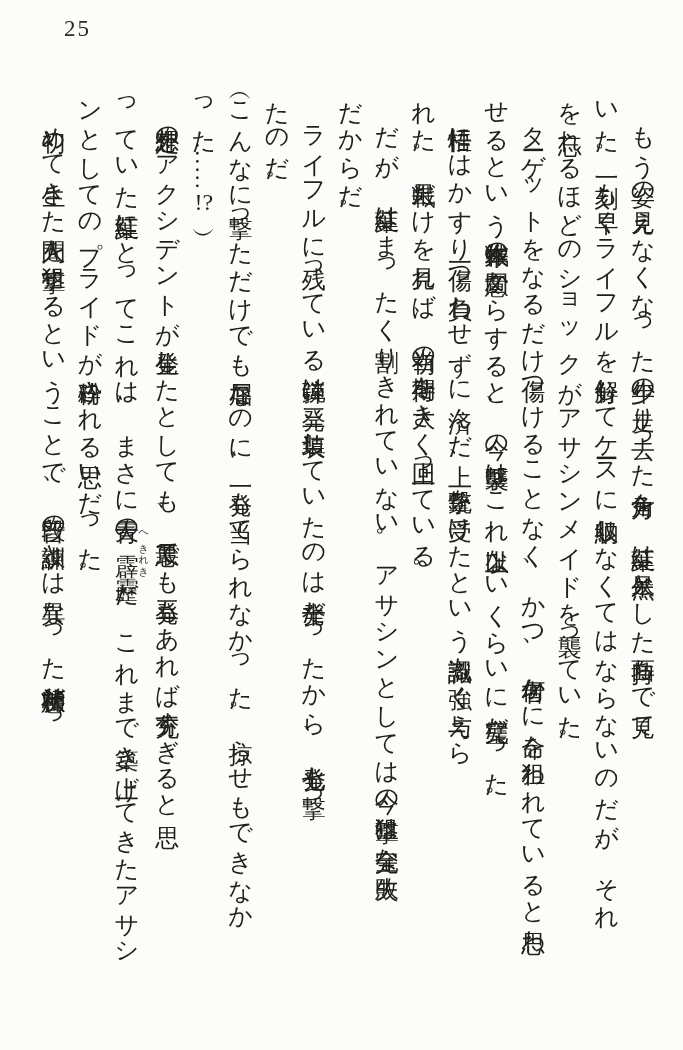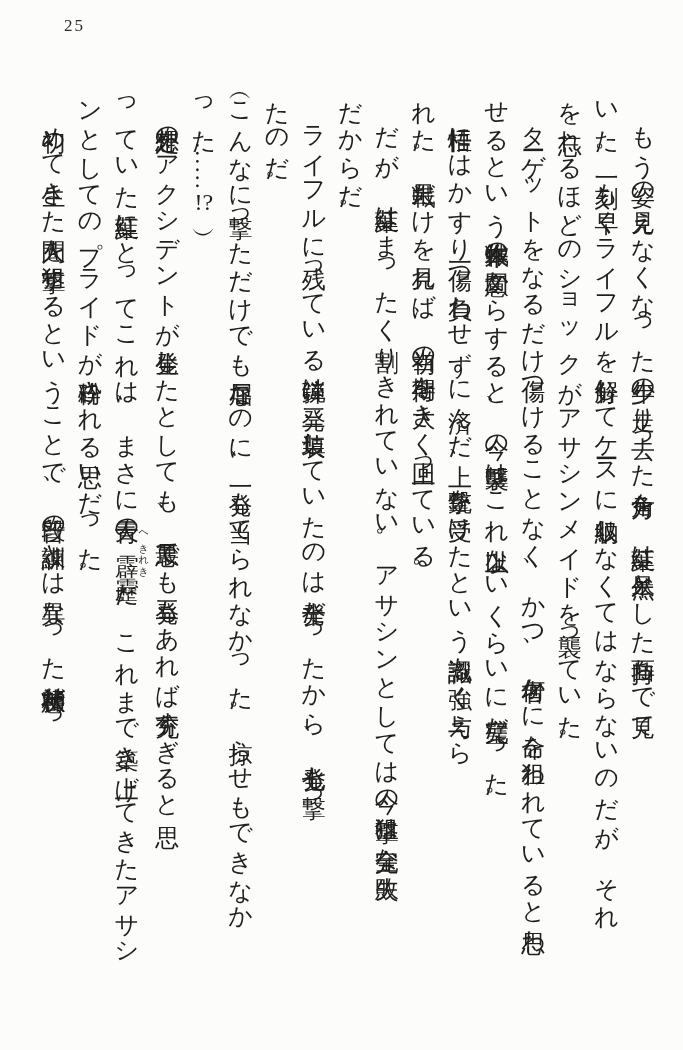--- a/index.html
+++ b/index.html
@@ -14,21 +14,21 @@
     margin: 0 auto;
     background: #fcfcfa;
     overflow: hidden;
     font-family: "Liberation Serif", "DejaVu Serif", serif;
     color: #1f1f1d;
   }
   .page-number {
     position: absolute;
     top: 16px;
     left: 64px;
-    font-size: 17px;
+    font-size: 23px;
     letter-spacing: 2px;
     color: #2b2b29;
     font-family: "Liberation Serif", "DejaVu Serif", serif;
   }
   .text-block {
     position: absolute;
     top: 85px;
     right: 22px;
     height: 932px;
     writing-mode: vertical-rl;

